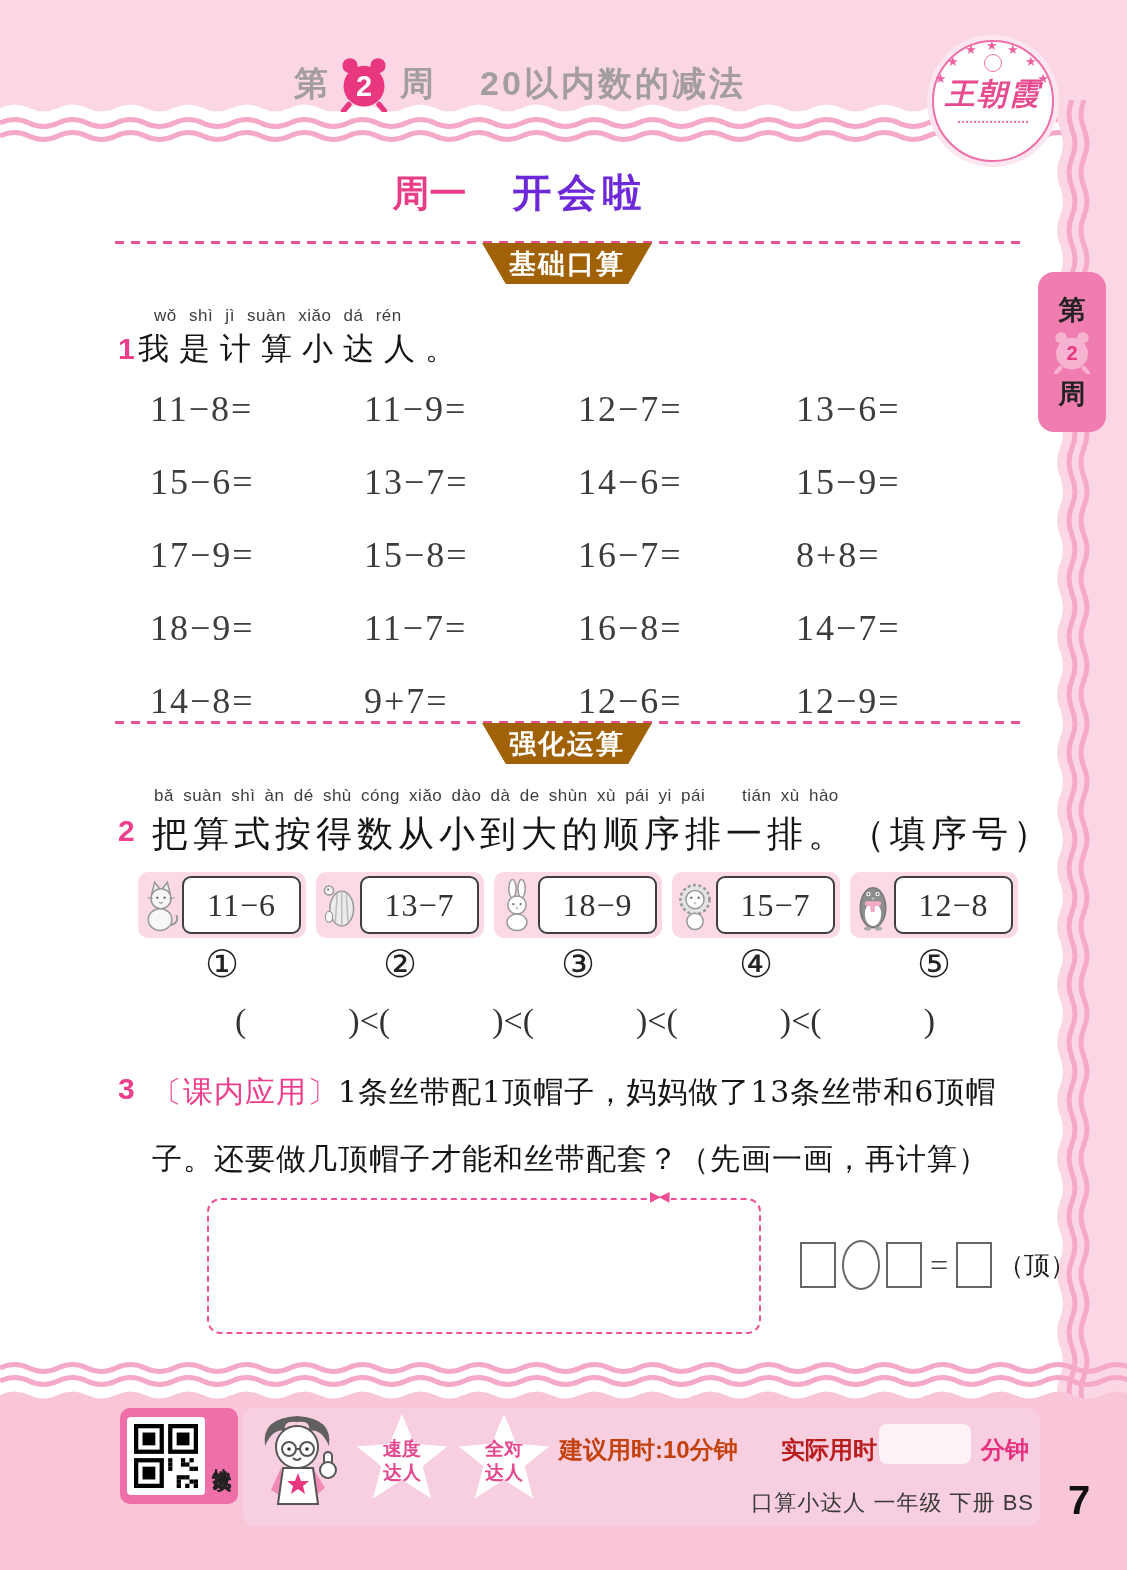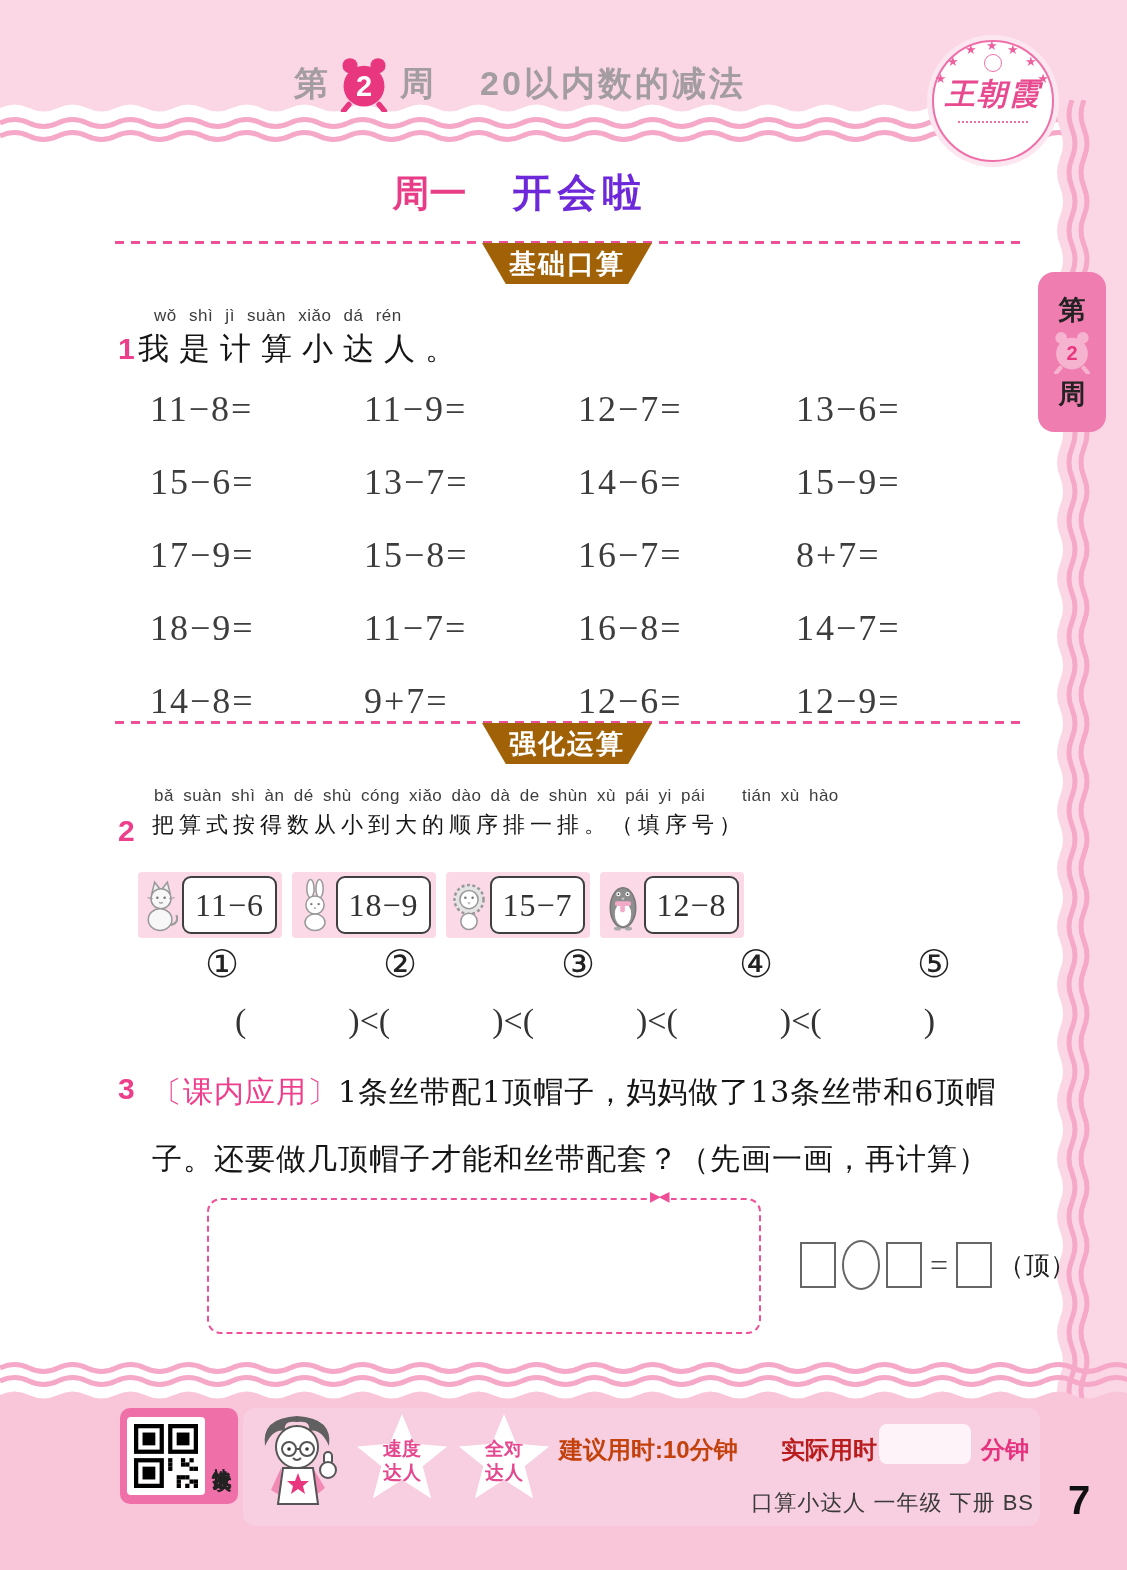--- a/index.html
+++ b/index.html
@@ -58,21 +58,21 @@
   
   .pnum{position:absolute;z-index:2;color:#ee3f8c;font-weight:bold;font-size:30px;}
   .pinyin{white-space:pre;font-size:17px;color:#3d3d3d;word-spacing:7px;letter-spacing:.5px;z-index:2;position:absolute;}
   .kai{font-family:"DejaVu Serif","Liberation Serif",serif;color:#151515;z-index:2;position:absolute;}
 
   .grid{position:absolute;left:150px;top:388px;width:880px;display:grid;z-index:2;
         grid-template-columns:214px 214px 218px 1fr;row-gap:31px;
         font-family:"Liberation Serif",serif;font-size:36px;color:#3d3d3d;letter-spacing:2px;}
 
   .cards{position:absolute;left:138px;top:872px;width:880px;display:flex;gap:10px;z-index:2;}
-  .card{width:144px;height:66px;background:#fbd9e7;border-radius:4px;display:flex;align-items:center;}
+  .card{width:172px;height:66px;background:#fbd9e7;border-radius:10px;display:flex;align-items:center;}
   .card svg{width:40px;height:58px;margin-left:3px;flex:none;}
   .expr-box{flex:1;margin:4px 5px 4px 1px;height:54px;background:#fff;border:2px solid #3f3f3f;
             border-radius:9px;display:flex;align-items:center;justify-content:center;
             font-family:"Liberation Serif",serif;font-size:32px;color:#333;letter-spacing:1px;}
   .card-labels{position:absolute;left:138px;top:942px;width:880px;display:flex;gap:10px;z-index:2;}
   .card-labels span{width:168px;text-align:center;font-size:38px;color:#222;
                     font-family:"DejaVu Sans",sans-serif;}
 
   .comparison{position:absolute;left:150px;top:998px;width:870px;text-align:center;z-index:2;
               font-family:"Liberation Serif",serif;font-size:34px;color:#333;white-space:pre;}
@@ -198,53 +198,65 @@
     <div>11−9=</div>
     <div>12−7=</div>
     <div>13−6=</div>
     <div>15−6=</div>
     <div>13−7=</div>
     <div>14−6=</div>
     <div>15−9=</div>
     <div>17−9=</div>
     <div>15−8=</div>
     <div>16−7=</div>
-    <div>8+7=</div>
+    <div>8+8=</div>
     <div>18−9=</div>
     <div>11−7=</div>
     <div>16−8=</div>
     <div>14−7=</div>
     <div>14−8=</div>
     <div>9+7=</div>
     <div>12−6=</div>
     <div>12−9=</div>
   </div>
 
   <div class="dashline" style="top:721px"></div>
   <div class="badge" style="top:723px">强化运算</div>
 
   <div class="pnum" style="left:118px;top:814px">2</div>
   <div class="pinyin" style="left:154px;top:786px;word-spacing:4px">bǎ suàn shì àn dé shù cóng xiǎo dào dà de shùn xù pái yi pái    tián xù hào</div>
-  <div class="kai" style="left:152px;top:810px;font-size:22px;letter-spacing:5px">把算式按得数从小到大的顺序排一排。（填序号）</div>
+  <div class="kai" style="left:152px;top:810px;font-size:36px;letter-spacing:5px">把算式按得数从小到大的顺序排一排。（填序号）</div>
 
   <div class="cards">
     <div class="card">
       <svg class="animal" viewBox="0 0 44 58">
         <path d="M12 16 L15 4 L22 13 Z" fill="#f0f0f0" stroke="#999" stroke-width="1.5"></path>
         <path d="M32 16 L29 4 L22 13 Z" fill="#f0f0f0" stroke="#999" stroke-width="1.5"></path>
         <circle cx="22" cy="22" r="11" fill="#f7f7f7" stroke="#999" stroke-width="1.5"></circle>
         <circle cx="18" cy="21" r="1.4" fill="#777"></circle>
           <circle cx="26" cy="21" r="1.4" fill="#777"></circle>
         <path d="M20 26 Q22 28 24 26" stroke="#999" fill="none" stroke-width="1.2"></path>
         <line x1="7" y1="21" x2="13" y2="22" stroke="#999" stroke-width="1"></line>
         <line x1="37" y1="21" x2="31" y2="22" stroke="#999" stroke-width="1"></line>
         <ellipse cx="21" cy="45" rx="13" ry="12" fill="#f7f7f7" stroke="#999" stroke-width="1.5"></ellipse>
         <path d="M33 51 Q42 49 39 40" fill="none" stroke="#999" stroke-width="2"></path>
       </svg>
       <div class="expr-box">11−6</div>
+    </div>
+    <div class="card">
+      <svg class="animal" viewBox="0 0 44 58">
+        <circle cx="11" cy="13" r="5" fill="#f7f7f7" stroke="#999" stroke-width="1.5"></circle>
+        <circle cx="10" cy="12" r="1.2" fill="#777"></circle>
+        <ellipse cx="25" cy="33" rx="13" ry="19" fill="#ececec" stroke="#999" stroke-width="1.5"></ellipse>
+        <line x1="20" y1="17" x2="18" y2="48" stroke="#bbb" stroke-width="1.5"></line>
+        <line x1="25" y1="14" x2="25" y2="52" stroke="#bbb" stroke-width="1.5"></line>
+        <line x1="30" y1="17" x2="32" y2="48" stroke="#bbb" stroke-width="1.5"></line>
+        <ellipse cx="11" cy="42" rx="4" ry="6" fill="#f7f7f7" stroke="#999" stroke-width="1.2"></ellipse>
+      </svg>
+      <div class="expr-box">13−7</div>
     </div>
     <div class="card">
       <svg class="animal" viewBox="0 0 44 58">
         <ellipse cx="17" cy="11" rx="4" ry="10" fill="#fff" stroke="#999" stroke-width="1.5"></ellipse>
         <ellipse cx="27" cy="11" rx="4" ry="10" fill="#fff" stroke="#999" stroke-width="1.5"></ellipse>
         <circle cx="22" cy="29" r="10" fill="#fff" stroke="#999" stroke-width="1.5"></circle>
         <circle cx="18" cy="28" r="1.3" fill="#777"></circle>
           <circle cx="26" cy="28" r="1.3" fill="#777"></circle>
         <path d="M21 32 Q22 33 23 32" stroke="#999" fill="none" stroke-width="1.2"></path>
         <ellipse cx="22" cy="48" rx="11" ry="9" fill="#fff" stroke="#999" stroke-width="1.5"></ellipse>

